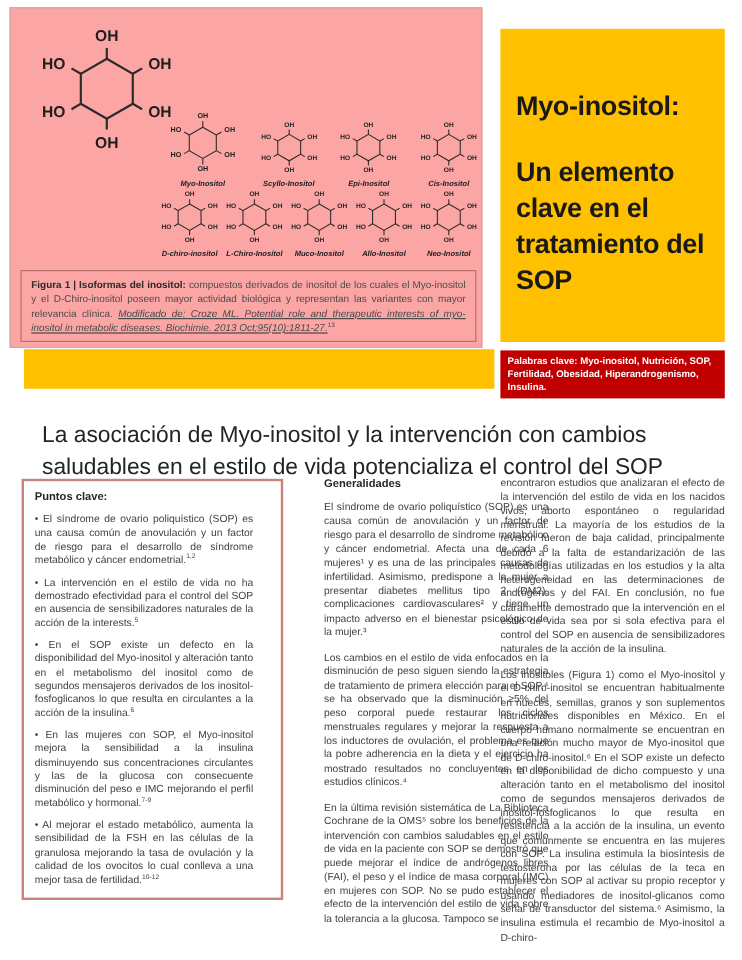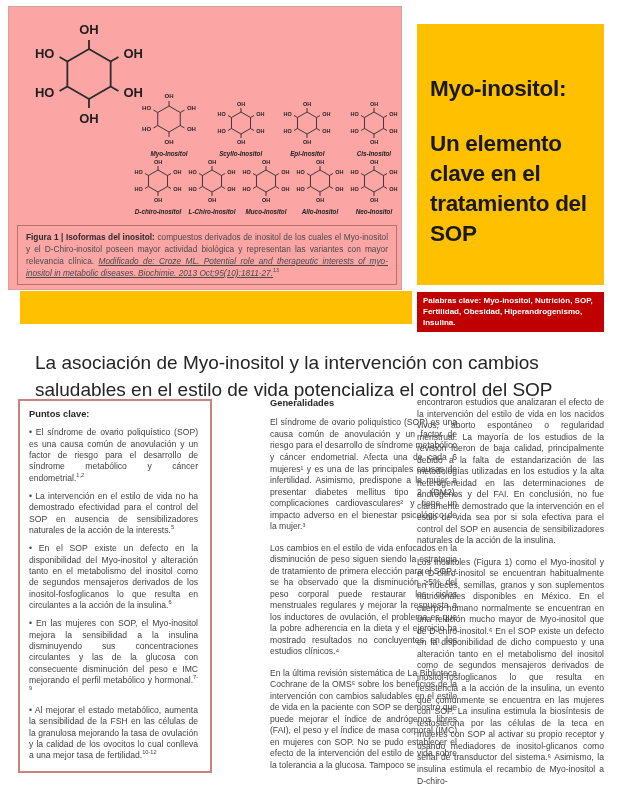--- a/index.html
+++ b/index.html
@@ -43,22 +43,22 @@
     background:var(--red);color:#ffffff;font-weight:bold;font-size:8px;line-height:1.35;
     padding:4px 6px;
   }
   
   .headline{
     position:absolute;left:20px;top:334px;width:568px;
     font-size:19px;line-height:27px;font-weight:normal;color:#242424;margin:15px;
   }
   
   .keypoints-box{
-    position:absolute;left:18px;top:399px;width:194px;box-sizing:border-box;
-    border:2px solid #c9827e;padding:7px 12px 9px 9px;
+    position:absolute;left:18px;top:399px;width:218px;box-sizing:border-box;
+    border:2px solid #c9827e;padding:7px 23px 9px 9px;
     font-size:8.6px;line-height:1.32;text-align:justify;color:#3f3f3f;
   }
   .keypoints-box h3{margin:0 0 4px 0;font-size:9.3px;color:#262626;}
   .keypoints-box p{margin:7px 0 0 0;}
   .col{position:absolute;top:397px;width:187px;font-size:8.6px;line-height:1.34;text-align:justify;color:#3f3f3f;}
   .col-mid{left:222px;margin-left:48px;}
   .col-right{left:417px;}
   .col h3{margin:0 0 8px 0;font-size:9.3px;color:#262626;}
   .col p{margin:0 0 10px 0;}
   svg text{font-family:"Liberation Sans",sans-serif;font-weight:bold;}

